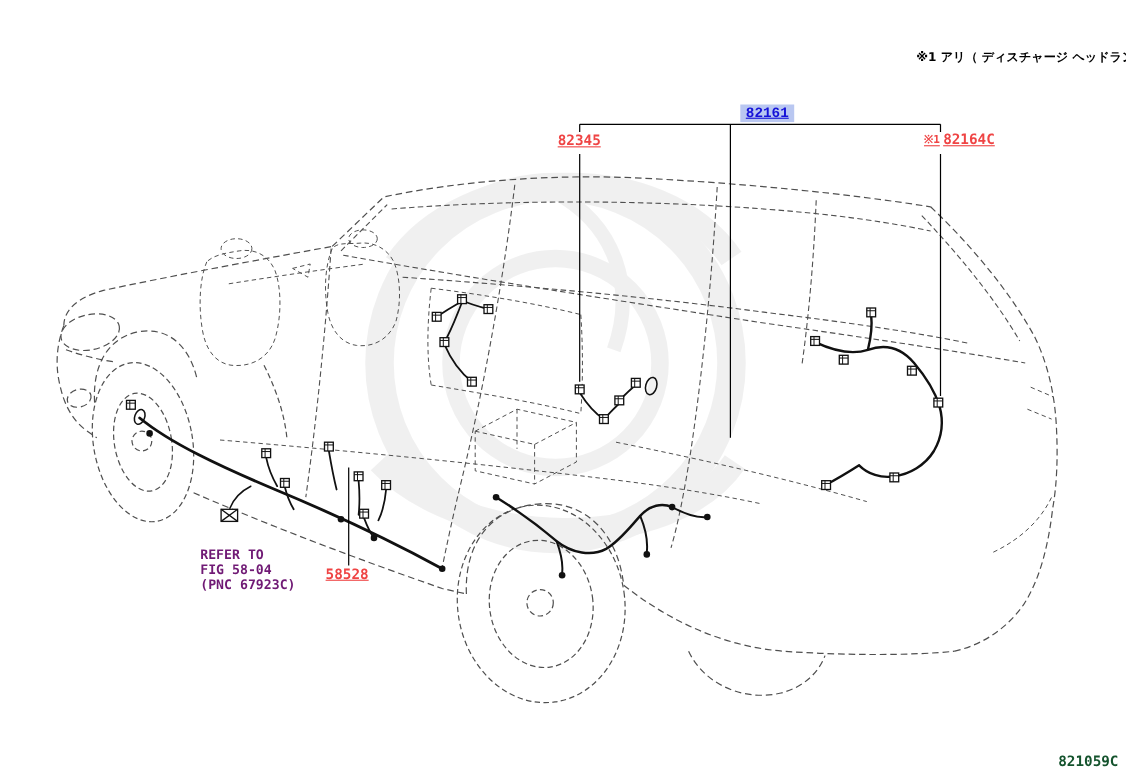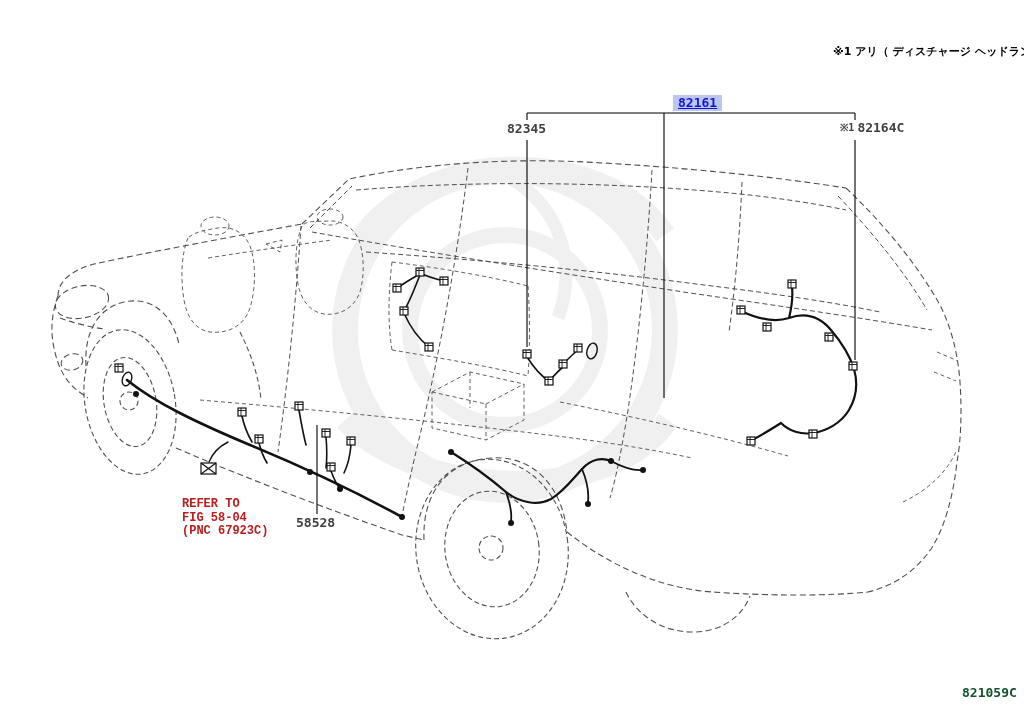--- a/index.html
+++ b/index.html
@@ -3,31 +3,31 @@
 <meta charset="utf-8">
 <style>
   * { margin:0; padding:0; box-sizing:border-box; }
   html,body { width:1024px; height:707px; background:#ffffff; overflow:hidden; }
   .stage {
     position:relative; width:1024px; height:707px; background:#ffffff;
     font-family:"DejaVu Sans Mono","Liberation Mono",monospace;
   }
   .stage svg { position:absolute; left:0; top:0; }
   .lbl {
-    position:absolute; font-weight:700; font-size:13px; color:#404040;
-    white-space:nowrap; line-height:15px;
+    position:absolute; font-weight:700; font-size:13px; color:#ef4444;
+    white-space:nowrap; line-height:15px;text-decoration:underline;
   }
   .lbl .pfx { font-size:10px; margin-right:3px; vertical-align:1px; }
   .hl {
     position:absolute; font-weight:700; font-size:13px; line-height:16px;
     background:#b9c7f1; color:#1512d8; padding:0 5px; text-decoration:underline;
   }
   .note {
     position:absolute; font-weight:700; font-size:12px; line-height:13.5px;
-    color:#b91c1c; white-space:pre-line;font-family:Liberation Mono, monospace;
+    color:#701a75; white-space:pre-line;
   }
   .jp {
     position:absolute; font-weight:700; font-size:11px; color:#000;
     font-family:"DejaVu Sans","Liberation Sans",sans-serif; white-space:nowrap;
   }
   .docnum { position:absolute; font-weight:700; font-size:13px; color:#14532d; }
 </style>
 </head>
 <body>
 
@@ -158,21 +158,21 @@
       <path d="M527,113 L855,113"></path>
       <path d="M527,113 L527,120 M527,140 L527,347"></path>
       <path d="M664,113 L664,398"></path>
       <path d="M855,113 L855,120 M855,140 L855,360"></path>
       <path d="M317,514 L317,425"></path>
     </g>
   </svg>
 
   <div class="jp" style="left:833px; top:44px;">※1 アリ（ ディスチャージ  ヘッドランプ ）</div>
 
-  <div class="hl" style="left:673px; top:95px;">82161</div>
+  <div class="hl" style="left:673px; top:95px;font-family:Liberation Mono, monospace;">82161</div>
 
   <div class="lbl" style="left:507px; top:121px;">82345</div>
 
   <div class="lbl" style="left:820px; top:120px;margin-left:20px;">
     <span class="pfx">※1</span><span>82164C</span>
   </div>
 
   <div class="lbl" style="left:296px; top:515px;">58528</div>
 
   <div class="note" style="left:182px; top:498px;">REFER TO

